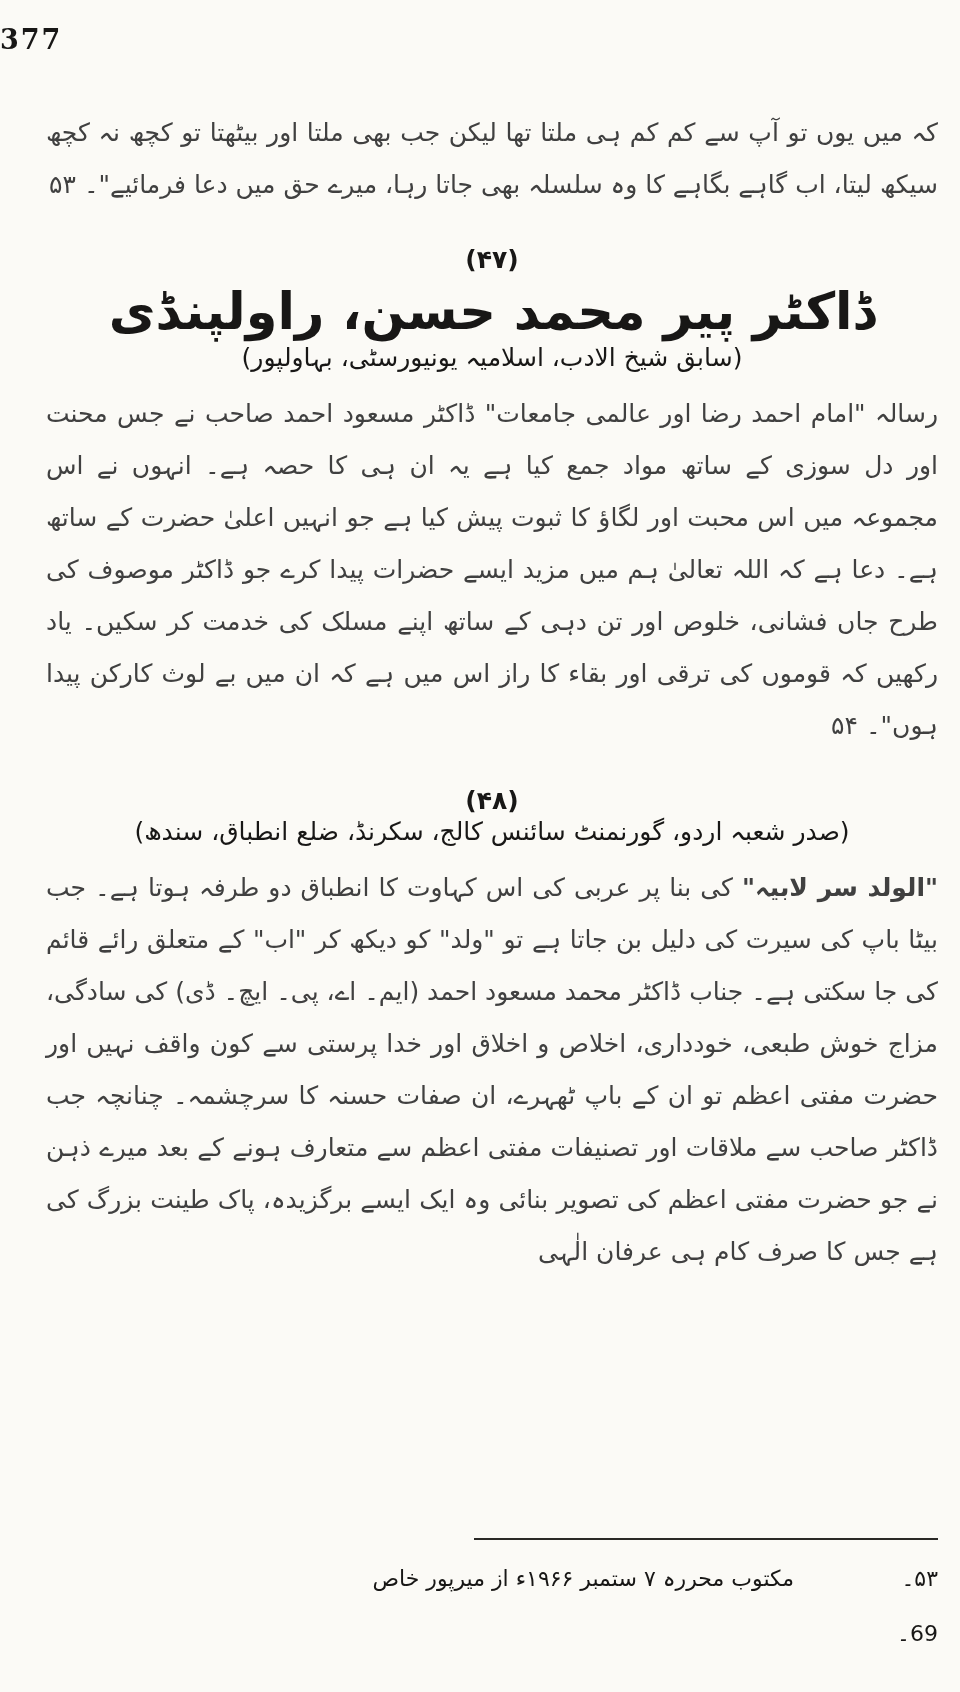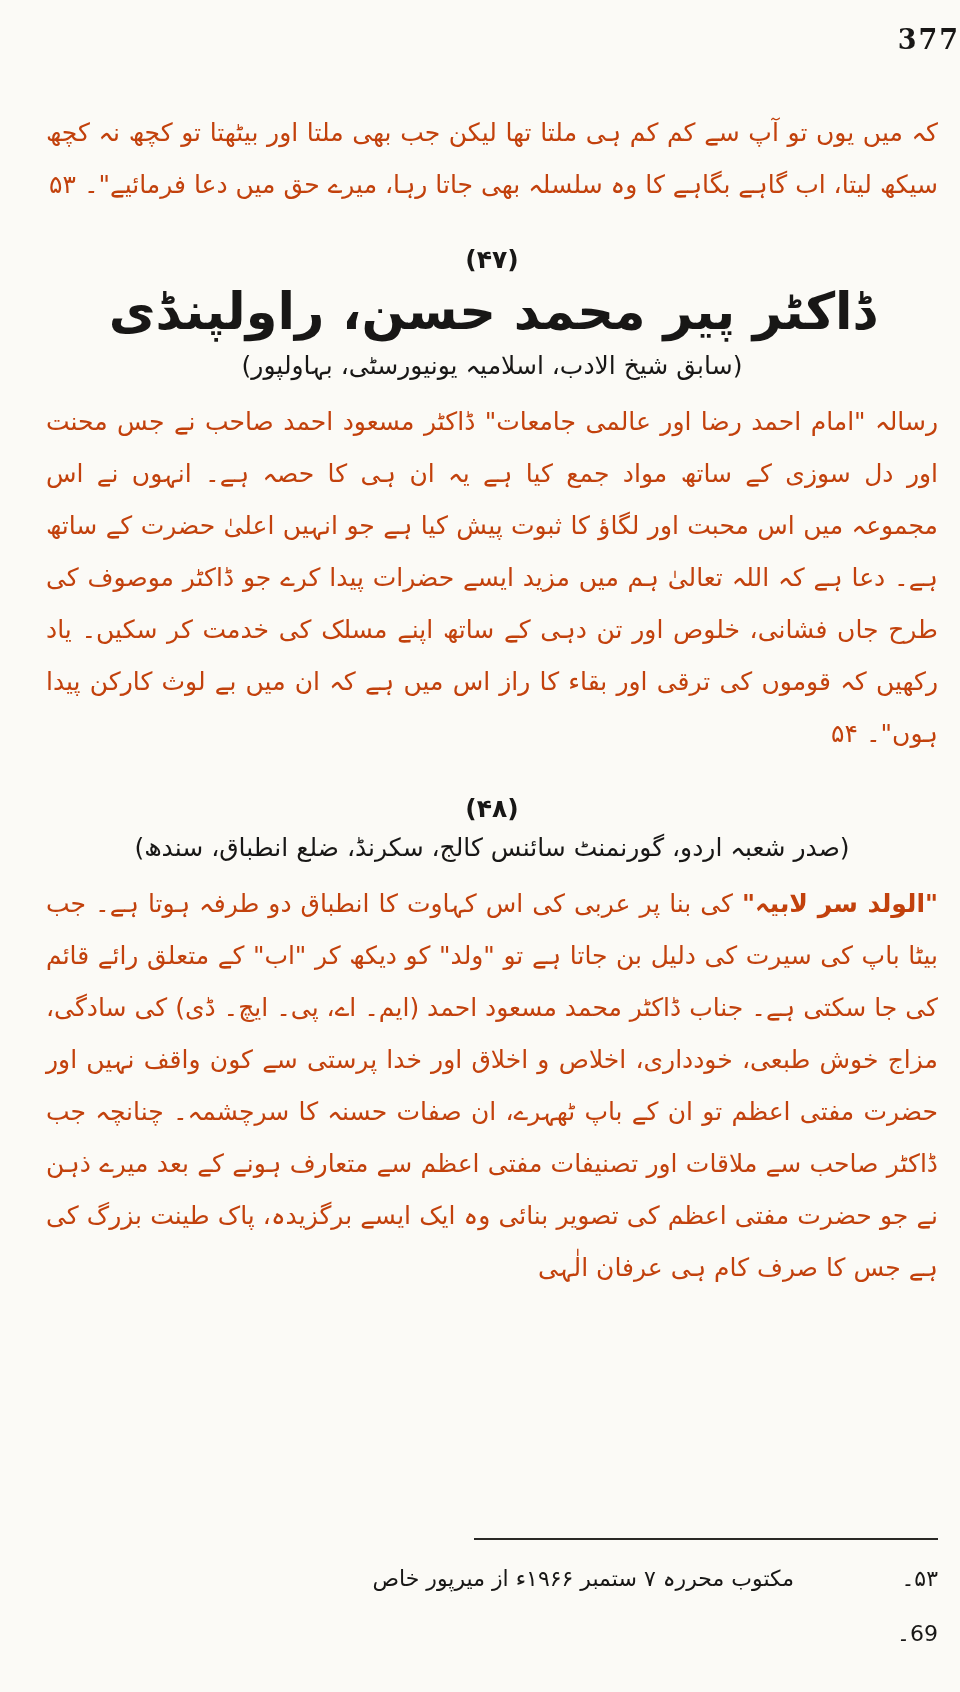--- a/index.html
+++ b/index.html
@@ -10,36 +10,36 @@
     height: 1692px;
     margin: 0 auto;
     background: #fbfaf6;
     color: #181716;
     direction: rtl;
     font-family: "DejaVu Sans", sans-serif;
     overflow: hidden;
   }
   .page-number {
     direction: ltr;
-    text-align: right;
+    text-align: left;
     font-family: "DejaVu Serif", serif;
     font-weight: bold;
     font-size: 27px;
     letter-spacing: 2px;
     padding-top: 24px;
   }
   .content {
     padding: 0 22px 0 46px;
   }
   .para {
     font-size: 25px;
     line-height: 2.08;
     text-align: justify;
     text-align-last: right;
-    color: #c2410c;
+    color: #404040;
   }
   .intro { margin-top: 52px; }
   .section-number {
     text-align: center;
     text-align-last: center;
     font-size: 25px;
     font-weight: bold;
     margin-top: 34px;
   }
   .section-title {
@@ -47,21 +47,21 @@
     text-align-last: center;
     font-size: 51px;
     font-weight: bold;
     margin-top: 8px;
     letter-spacing: 0.5px;
   }
   .section-subtitle {
     text-align: center;
     text-align-last: center;
     font-size: 25px;
-    margin-top: 10px;
+    margin-top: 2px;
   }
   .section-body { margin-top: 16px; }
   .lead-bold { font-weight: bold; }
   .footnotes {
     position: absolute;
     bottom: 42px;
     right: 22px;
     left: 46px;
   }
   .footnote-rule {

